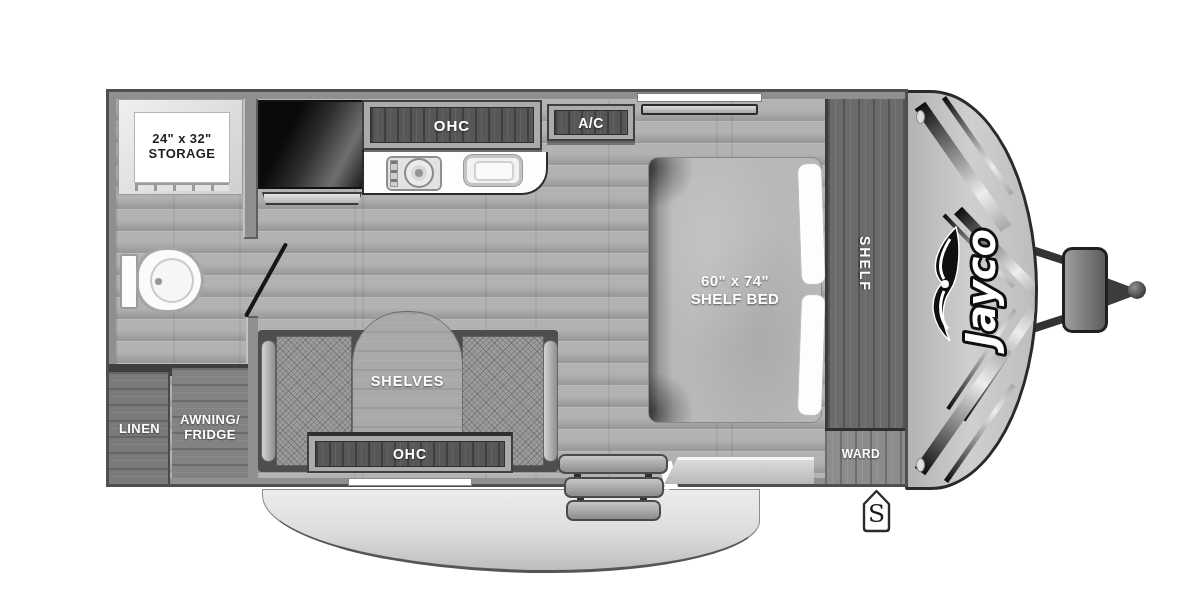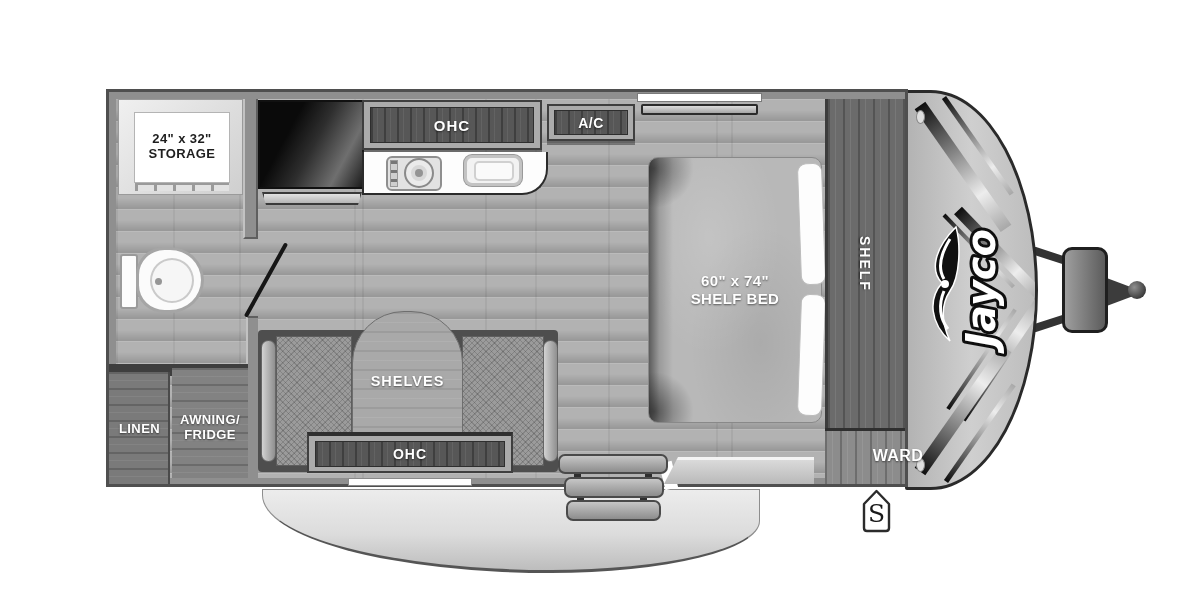--- a/index.html
+++ b/index.html
@@ -167,21 +167,21 @@
   <div class="abs" style="left:799px;top:163px;width:25px;height:122px;z-index:3;background:#fdfdfd;
               border:1px solid #bcbcbc;border-radius:9px;transform:rotate(-2deg);"></div>
   <div class="abs" style="left:799px;top:294px;width:25px;height:122px;z-index:3;background:#fdfdfd;
               border:1px solid #bcbcbc;border-radius:9px;transform:rotate(2deg);"></div>
 
   <div class="abs wood-v" style="left:825px;top:99px;width:80px;height:329px;z-index:3;border-left:3px solid #3c3c3c;"></div>
   <div class="lbl" style="left:825px;top:99px;width:80px;height:329px;z-index:4;font-size:14px;letter-spacing:2px;
               writing-mode:vertical-rl;display:flex;align-items:center;justify-content:center;">SHELF</div>
   <div class="abs wood-v" style="left:825px;top:428px;width:80px;height:56px;z-index:3;background-color:#8c8c8c;
               border-top:3px solid #2f2f2f;"></div>
-  <div class="lbl" style="left:825px;top:447px;width:72px;font-size:16px;z-index:4;margin-left:37px;">WARD</div>
+  <div class="lbl" style="left:825px;top:447px;width:72px;font-size:12px;z-index:4;">WARD</div>
 
   <div class="abs" style="left:258px;top:330px;width:300px;height:142px;z-index:3;background:var(--shell,#4e4e4e);border-radius:4px;"></div>
   <div class="abs cushion" style="left:276px;top:336px;width:76px;height:130px;z-index:3;"></div>
   <div class="abs cushion" style="left:462px;top:336px;width:82px;height:130px;z-index:3;"></div>
   <div class="abs" style="left:261px;top:340px;width:15px;height:122px;z-index:3;border:1px solid #666;border-radius:8px;
               background:linear-gradient(90deg,#d2d2d2,#8f8f8f);"></div>
   <div class="abs" style="left:543px;top:340px;width:15px;height:122px;z-index:3;border:1px solid #666;border-radius:8px;
               background:linear-gradient(90deg,#d2d2d2,#8f8f8f);"></div>
   <div class="abs" style="left:352px;top:311px;width:111px;height:124px;z-index:3;border:1px solid #6e6e6e;
               border-radius:52px 52px 0 0;background-color:#a9a9a9;

